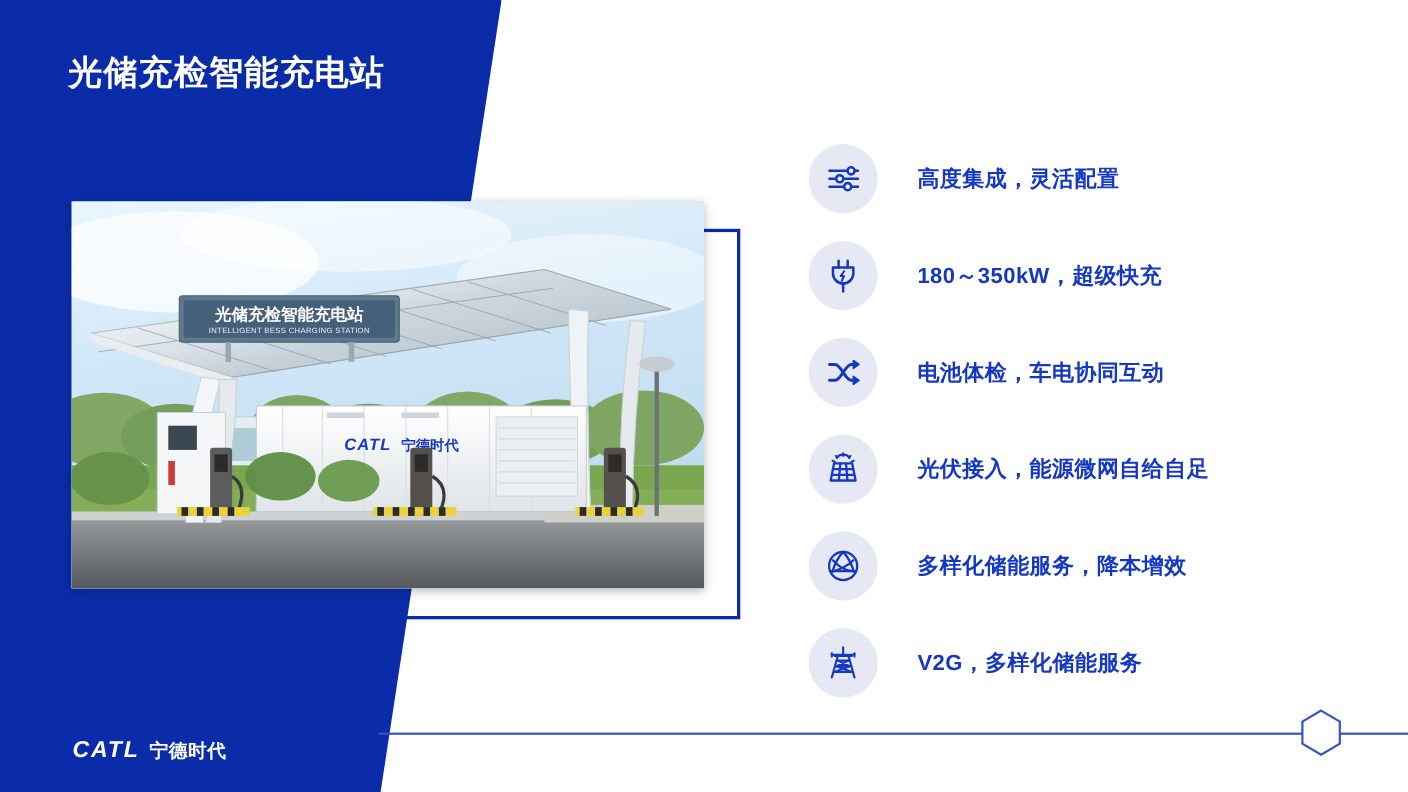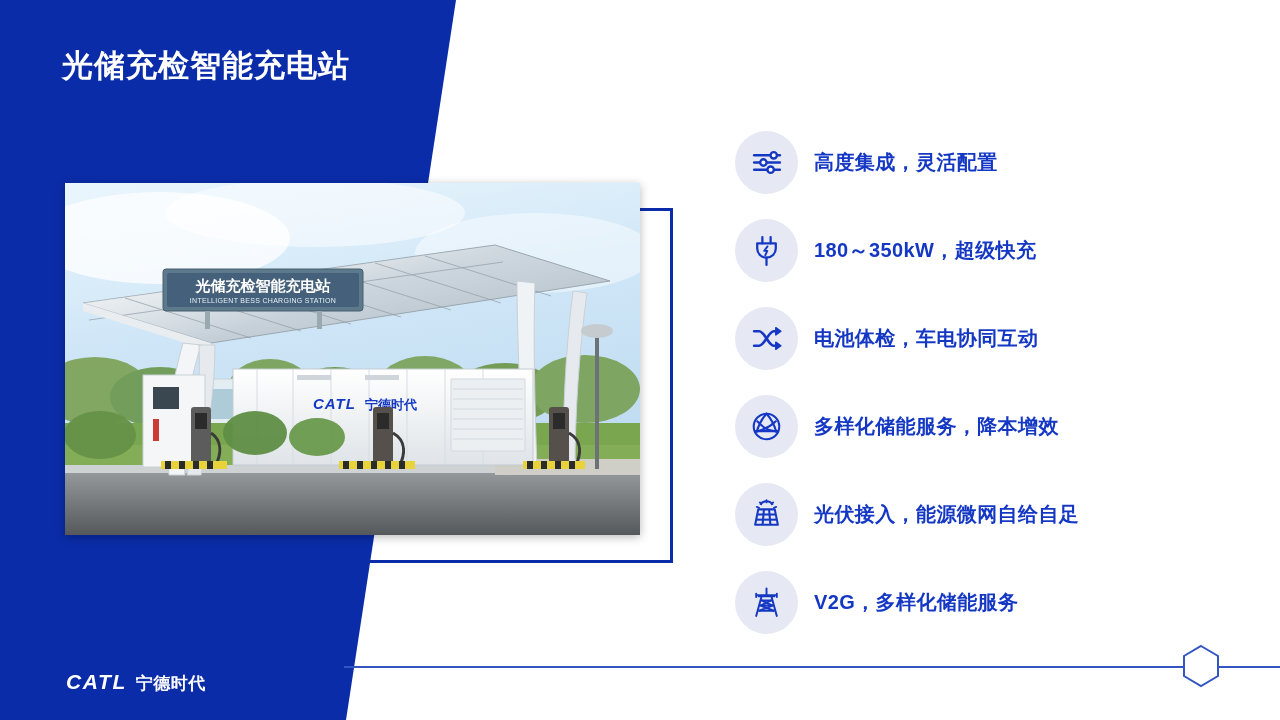--- a/index.html
+++ b/index.html
@@ -94,21 +94,21 @@
     align-items: center;
     justify-content: center;
     flex: 0 0 63px;
   }
   .feature-icon svg {
     width: 33px;
     height: 33px;
     display: block;
   }
   .feature-label {
-    margin-left: 16px;
+    margin-left: 36px;
     color: #1538C4;
     font-size: 20px;
     font-weight: bold;
     letter-spacing: 0.4px;
     white-space: nowrap;
   }
 
   
   .footer-line {
     position: absolute;
@@ -359,49 +359,49 @@
           <path d="M4 23 h5 c5 0 9 -14 14 -14 h4"></path>
           <polygon points="25,5.5 30,9 25,12.5" fill="#1538C4" stroke-width="1.4"></polygon>
           <polygon points="25,19.5 30,23 25,26.5" fill="#1538C4" stroke-width="1.4"></polygon>
         </svg>
       </div>
       <div class="feature-label">电池体检，车电协同互动</div>
     </div>
 
     <div class="feature-row">
       <div class="feature-icon">
-        <svg viewBox="0 0 32 32" fill="none" stroke="#1538C4" stroke-width="2" stroke-linejoin="round" stroke-linecap="round">
-          <circle cx="16" cy="16" r="12.4"></circle>
-          <path d="M5 20.5 h22"></path>
-          <path d="M16 3.6 C 10 10, 8 16, 6.5 21"></path>
-          <path d="M16 3.6 C 22 10, 24 16, 25.5 21"></path>
-          <path d="M7 11 C 12 16, 16 20, 25.5 20.8"></path>
-          <path d="M25 11 C 20 16, 14 19, 6.5 20.8"></path>
-        </svg>
-      </div>
-      <div class="feature-label">多样化储能服务，降本增效</div>
-    </div>
-
-    <div class="feature-row">
-      <div class="feature-icon">
         <svg viewBox="0 0 32 32" fill="none" stroke="#1538C4" stroke-width="2" stroke-linejoin="round">
           <path d="M10 6.5 a7 7 0 0 1 12 0"></path>
           <path d="M16 2 v2.3 M9.5 4.2 l1.4 1.9 M22.5 4.2 l-1.4 1.9 M6.6 8.6 l2.2 .9 M25.4 8.6 l-2.2 .9" stroke-width="1.7" stroke-linecap="round"></path>
           <path d="M8 11 h16 l3 15 h-22 z"></path>
           <line x1="7" y1="16" x2="25" y2="16"></line>
           <line x1="6" y1="21" x2="26" y2="21"></line>
           <line x1="13.5" y1="11" x2="12.2" y2="26"></line>
           <line x1="18.5" y1="11" x2="19.8" y2="26"></line>
         </svg>
       </div>
       <div class="feature-label">光伏接入，能源微网自给自足</div>
     </div>
 
     <div class="feature-row">
       <div class="feature-icon">
+        <svg viewBox="0 0 32 32" fill="none" stroke="#1538C4" stroke-width="2" stroke-linejoin="round" stroke-linecap="round">
+          <circle cx="16" cy="16" r="12.4"></circle>
+          <path d="M5 20.5 h22"></path>
+          <path d="M16 3.6 C 10 10, 8 16, 6.5 21"></path>
+          <path d="M16 3.6 C 22 10, 24 16, 25.5 21"></path>
+          <path d="M7 11 C 12 16, 16 20, 25.5 20.8"></path>
+          <path d="M25 11 C 20 16, 14 19, 6.5 20.8"></path>
+        </svg>
+      </div>
+      <div class="feature-label">多样化储能服务，降本增效</div>
+    </div>
+
+    <div class="feature-row">
+      <div class="feature-icon">
         <svg viewBox="0 0 32 32" fill="none" stroke="#1538C4" stroke-width="1.9" stroke-linecap="round" stroke-linejoin="round">
           <line x1="16" y1="2.5" x2="16" y2="8"></line>
           <path d="M6 8 h20 l-2 3 h-16 z" fill="#1538C4" stroke="none"></path>
           <line x1="6" y1="7.6" x2="6" y2="10.6"></line>
           <line x1="26" y1="7.6" x2="26" y2="10.6"></line>
           <path d="M11 11 L6 29 M21 11 L26 29"></path>
           <path d="M11.4 14 h9.2 M10.2 19 h11.6 M9 24 h14"></path>
           <path d="M11.4 14 L21.8 19 M20.6 14 L10.2 19 M10.2 19 L23 24 M21.8 19 L9 24"></path>
         </svg>
       </div>

